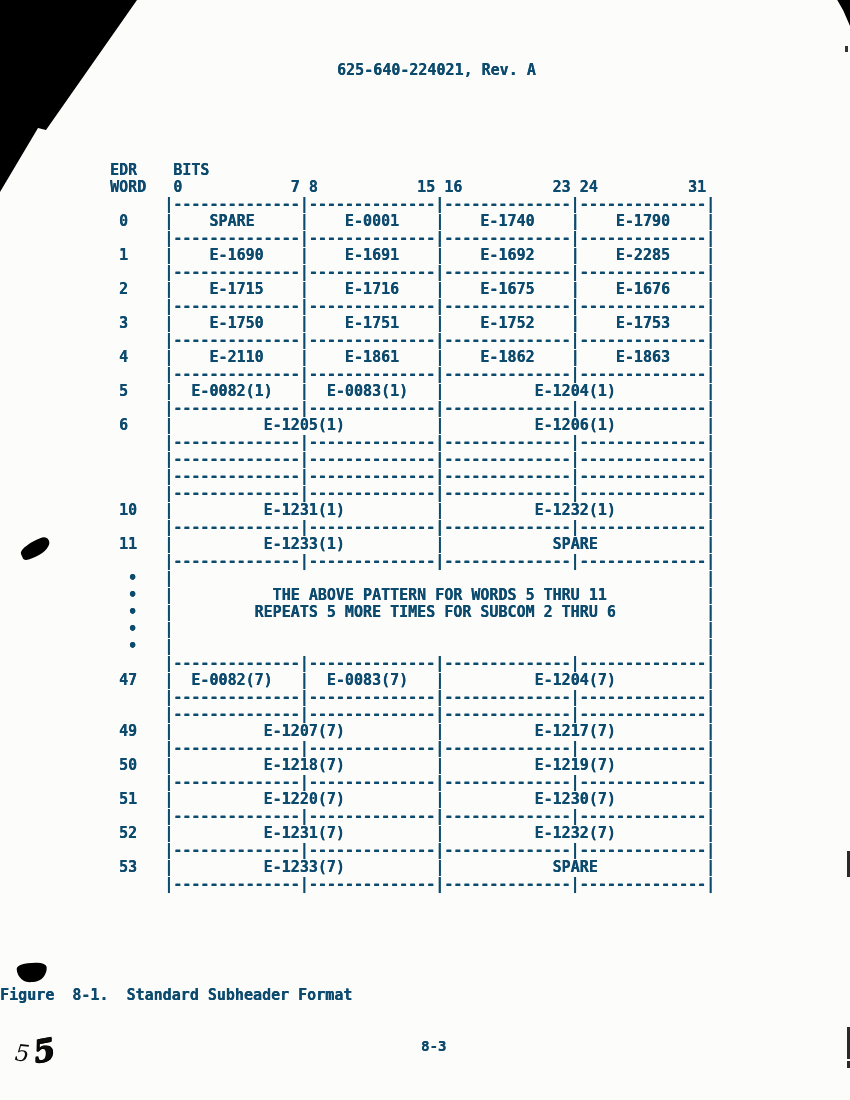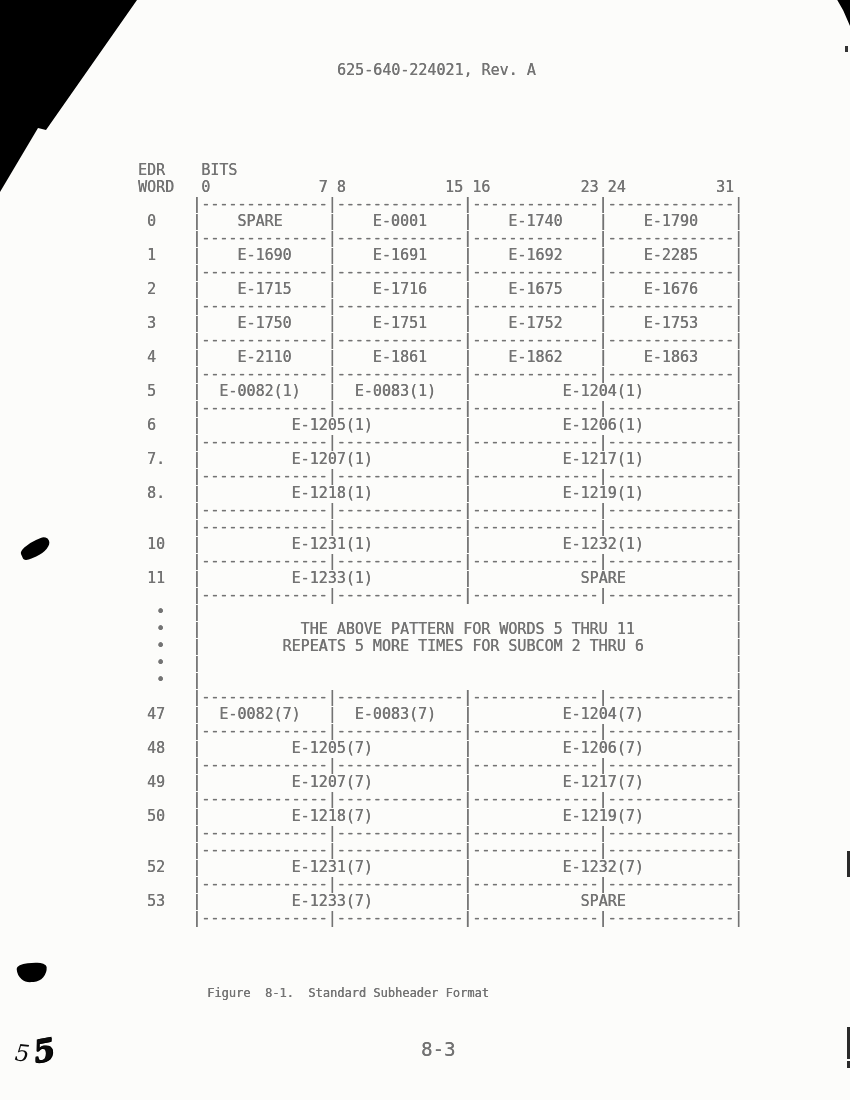--- a/index.html
+++ b/index.html
@@ -4,28 +4,28 @@
 <style>
   html,body{margin:0;padding:0;}
   body{
     width:850px;height:1100px;position:relative;overflow:hidden;
     background:#fcfcfa;
     font-family:"DejaVu Sans Mono","Liberation Mono",monospace;
     color:#181818;
   }
   .type{ 
     font-family:"DejaVu Sans Mono","Liberation Mono",monospace;
-    font-weight:normal;color:#737373;
+    font-weight:bold;color:#0c4a6e;
     text-shadow:0.3px 0 0 currentColor;
   }
   .doc-number{position:absolute;left:337px;top:61px;font-size:15px;white-space:pre;}
-  .table-wrap{position:absolute;left:110px;top:162px;font-size:15px;line-height:17px;margin-left:28px;}
+  .table-wrap{position:absolute;left:110px;top:162px;font-size:15px;line-height:17px;}
   .tl{white-space:pre;height:17px;}
-  .figure-caption{position:absolute;left:0;top:986px;width:696px;text-align:center;font-size:12px;white-space:pre;}
-  .page-number{position:absolute;left:421px;top:1038px;font-size:19px;}
+  .figure-caption{position:absolute;left:0;top:986px;width:696px;font-size:15px;white-space:pre;}
+  .page-number{position:absolute;left:421px;top:1038px;font-size:14px;}
   
   .corner-tl{position:absolute;left:0;top:0;width:140px;height:195px;background:#000;
     clip-path:polygon(0 0,137px 0,46px 130px,38px 128px,0 192px);}
   .corner-tr{position:absolute;right:0;top:0;width:15px;height:26px;background:#000;
     clip-path:polygon(100% 0,15% 0,55% 40%,100% 100%);}
   .speck-tr{position:absolute;right:2px;top:46px;width:3px;height:6px;background:#333;}
   .ink-blob{position:absolute;background:#000;}
   .blob-1{left:20px;top:541px;width:31px;height:15px;
     border-radius:75% 25% 70% 30% / 55% 45% 75% 25%;transform:rotate(-24deg);}
   .blob-2{left:17px;top:963px;width:30px;height:19px;
@@ -65,43 +65,41 @@
     <div class="tl"><span> 2    </span><span>|</span><span>    E-1715    </span><span>|</span><span>    E-1716    </span><span>|</span><span>    E-1675    </span><span>|</span><span>    E-1676    </span><span>|</span></div>
     <div class="tl"><span>      |--------------|--------------|--------------|--------------|</span></div>
     <div class="tl"><span> 3    </span><span>|</span><span>    E-1750    </span><span>|</span><span>    E-1751    </span><span>|</span><span>    E-1752    </span><span>|</span><span>    E-1753    </span><span>|</span></div>
     <div class="tl"><span>      |--------------|--------------|--------------|--------------|</span></div>
     <div class="tl"><span> 4    </span><span>|</span><span>    E-2110    </span><span>|</span><span>    E-1861    </span><span>|</span><span>    E-1862    </span><span>|</span><span>    E-1863    </span><span>|</span></div>
     <div class="tl"><span>      |--------------|--------------|--------------|--------------|</span></div>
     <div class="tl"><span> 5    </span><span>|</span><span>  E-0082(1)   </span><span>|</span><span>  E-0083(1)   </span><span>|</span><span>          E-1204(1)          </span><span>|</span></div>
     <div class="tl"><span>      |--------------|--------------|--------------|--------------|</span></div>
     <div class="tl"><span> 6    </span><span>|</span><span>          E-1205(1)          </span><span>|</span><span>          E-1206(1)          </span><span>|</span></div>
     <div class="tl"><span>      |--------------|--------------|--------------|--------------|</span></div>
-    <div class="tl"><span> 7.   </span><span>|</span><span>          E-1207(1)          </span><span>|</span><span>          E-1217(1)          </span><span>|</span></div>
     <div class="tl"><span>      |--------------|--------------|--------------|--------------|</span></div>
-    <div class="tl"><span> 8.   </span><span>|</span><span>          E-1218(1)          </span><span>|</span><span>          E-1219(1)          </span><span>|</span></div>
     <div class="tl"><span>      |--------------|--------------|--------------|--------------|</span></div>
     <div class="tl"><span>      |--------------|--------------|--------------|--------------|</span></div>
     <div class="tl"><span> 10   </span><span>|</span><span>          E-1231(1)          </span><span>|</span><span>          E-1232(1)          </span><span>|</span></div>
     <div class="tl"><span>      |--------------|--------------|--------------|--------------|</span></div>
     <div class="tl"><span> 11   </span><span>|</span><span>          E-1233(1)          </span><span>|</span><span>            SPARE            </span><span>|</span></div>
     <div class="tl"><span>      |--------------|--------------|--------------|--------------|</span></div>
     <div class="tl"><span>  •   </span><span>|</span><span>                                                           </span><span>|</span></div>
     <div class="tl"><span>  •   </span><span>|</span><span>           THE ABOVE PATTERN FOR WORDS 5 THRU 11           </span><span>|</span></div>
     <div class="tl"><span>  •   </span><span>|</span><span>         REPEATS 5 MORE TIMES FOR SUBCOM 2 THRU 6          </span><span>|</span></div>
     <div class="tl"><span>  •   </span><span>|</span><span>                                                           </span><span>|</span></div>
     <div class="tl"><span>  •   </span><span>|</span><span>                                                           </span><span>|</span></div>
     <div class="tl"><span>      |--------------|--------------|--------------|--------------|</span></div>
     <div class="tl"><span> 47   </span><span>|</span><span>  E-0082(7)   </span><span>|</span><span>  E-0083(7)   </span><span>|</span><span>          E-1204(7)          </span><span>|</span></div>
     <div class="tl"><span>      |--------------|--------------|--------------|--------------|</span></div>
-    <div class="tl"><span> 48   </span><span>|</span><span>          E-1205(7)          </span><span>|</span><span>          E-1206(7)          </span><span>|</span></div>
     <div class="tl"><span>      |--------------|--------------|--------------|--------------|</span></div>
     <div class="tl"><span> 49   </span><span>|</span><span>          E-1207(7)          </span><span>|</span><span>          E-1217(7)          </span><span>|</span></div>
     <div class="tl"><span>      |--------------|--------------|--------------|--------------|</span></div>
     <div class="tl"><span> 50   </span><span>|</span><span>          E-1218(7)          </span><span>|</span><span>          E-1219(7)          </span><span>|</span></div>
     <div class="tl"><span>      |--------------|--------------|--------------|--------------|</span></div>
+    <div class="tl"><span> 51   </span><span>|</span><span>          E-1220(7)          </span><span>|</span><span>          E-1230(7)          </span><span>|</span></div>
     <div class="tl"><span>      |--------------|--------------|--------------|--------------|</span></div>
     <div class="tl"><span> 52   </span><span>|</span><span>          E-1231(7)          </span><span>|</span><span>          E-1232(7)          </span><span>|</span></div>
     <div class="tl"><span>      |--------------|--------------|--------------|--------------|</span></div>
     <div class="tl"><span> 53   </span><span>|</span><span>          E-1233(7)          </span><span>|</span><span>            SPARE            </span><span>|</span></div>
     <div class="tl"><span>      |--------------|--------------|--------------|--------------|</span></div>
   </div>
 
 <div class="figure-caption type">Figure  8-1.  Standard Subheader Format</div>
 <div class="page-number type">8-3</div>
 

